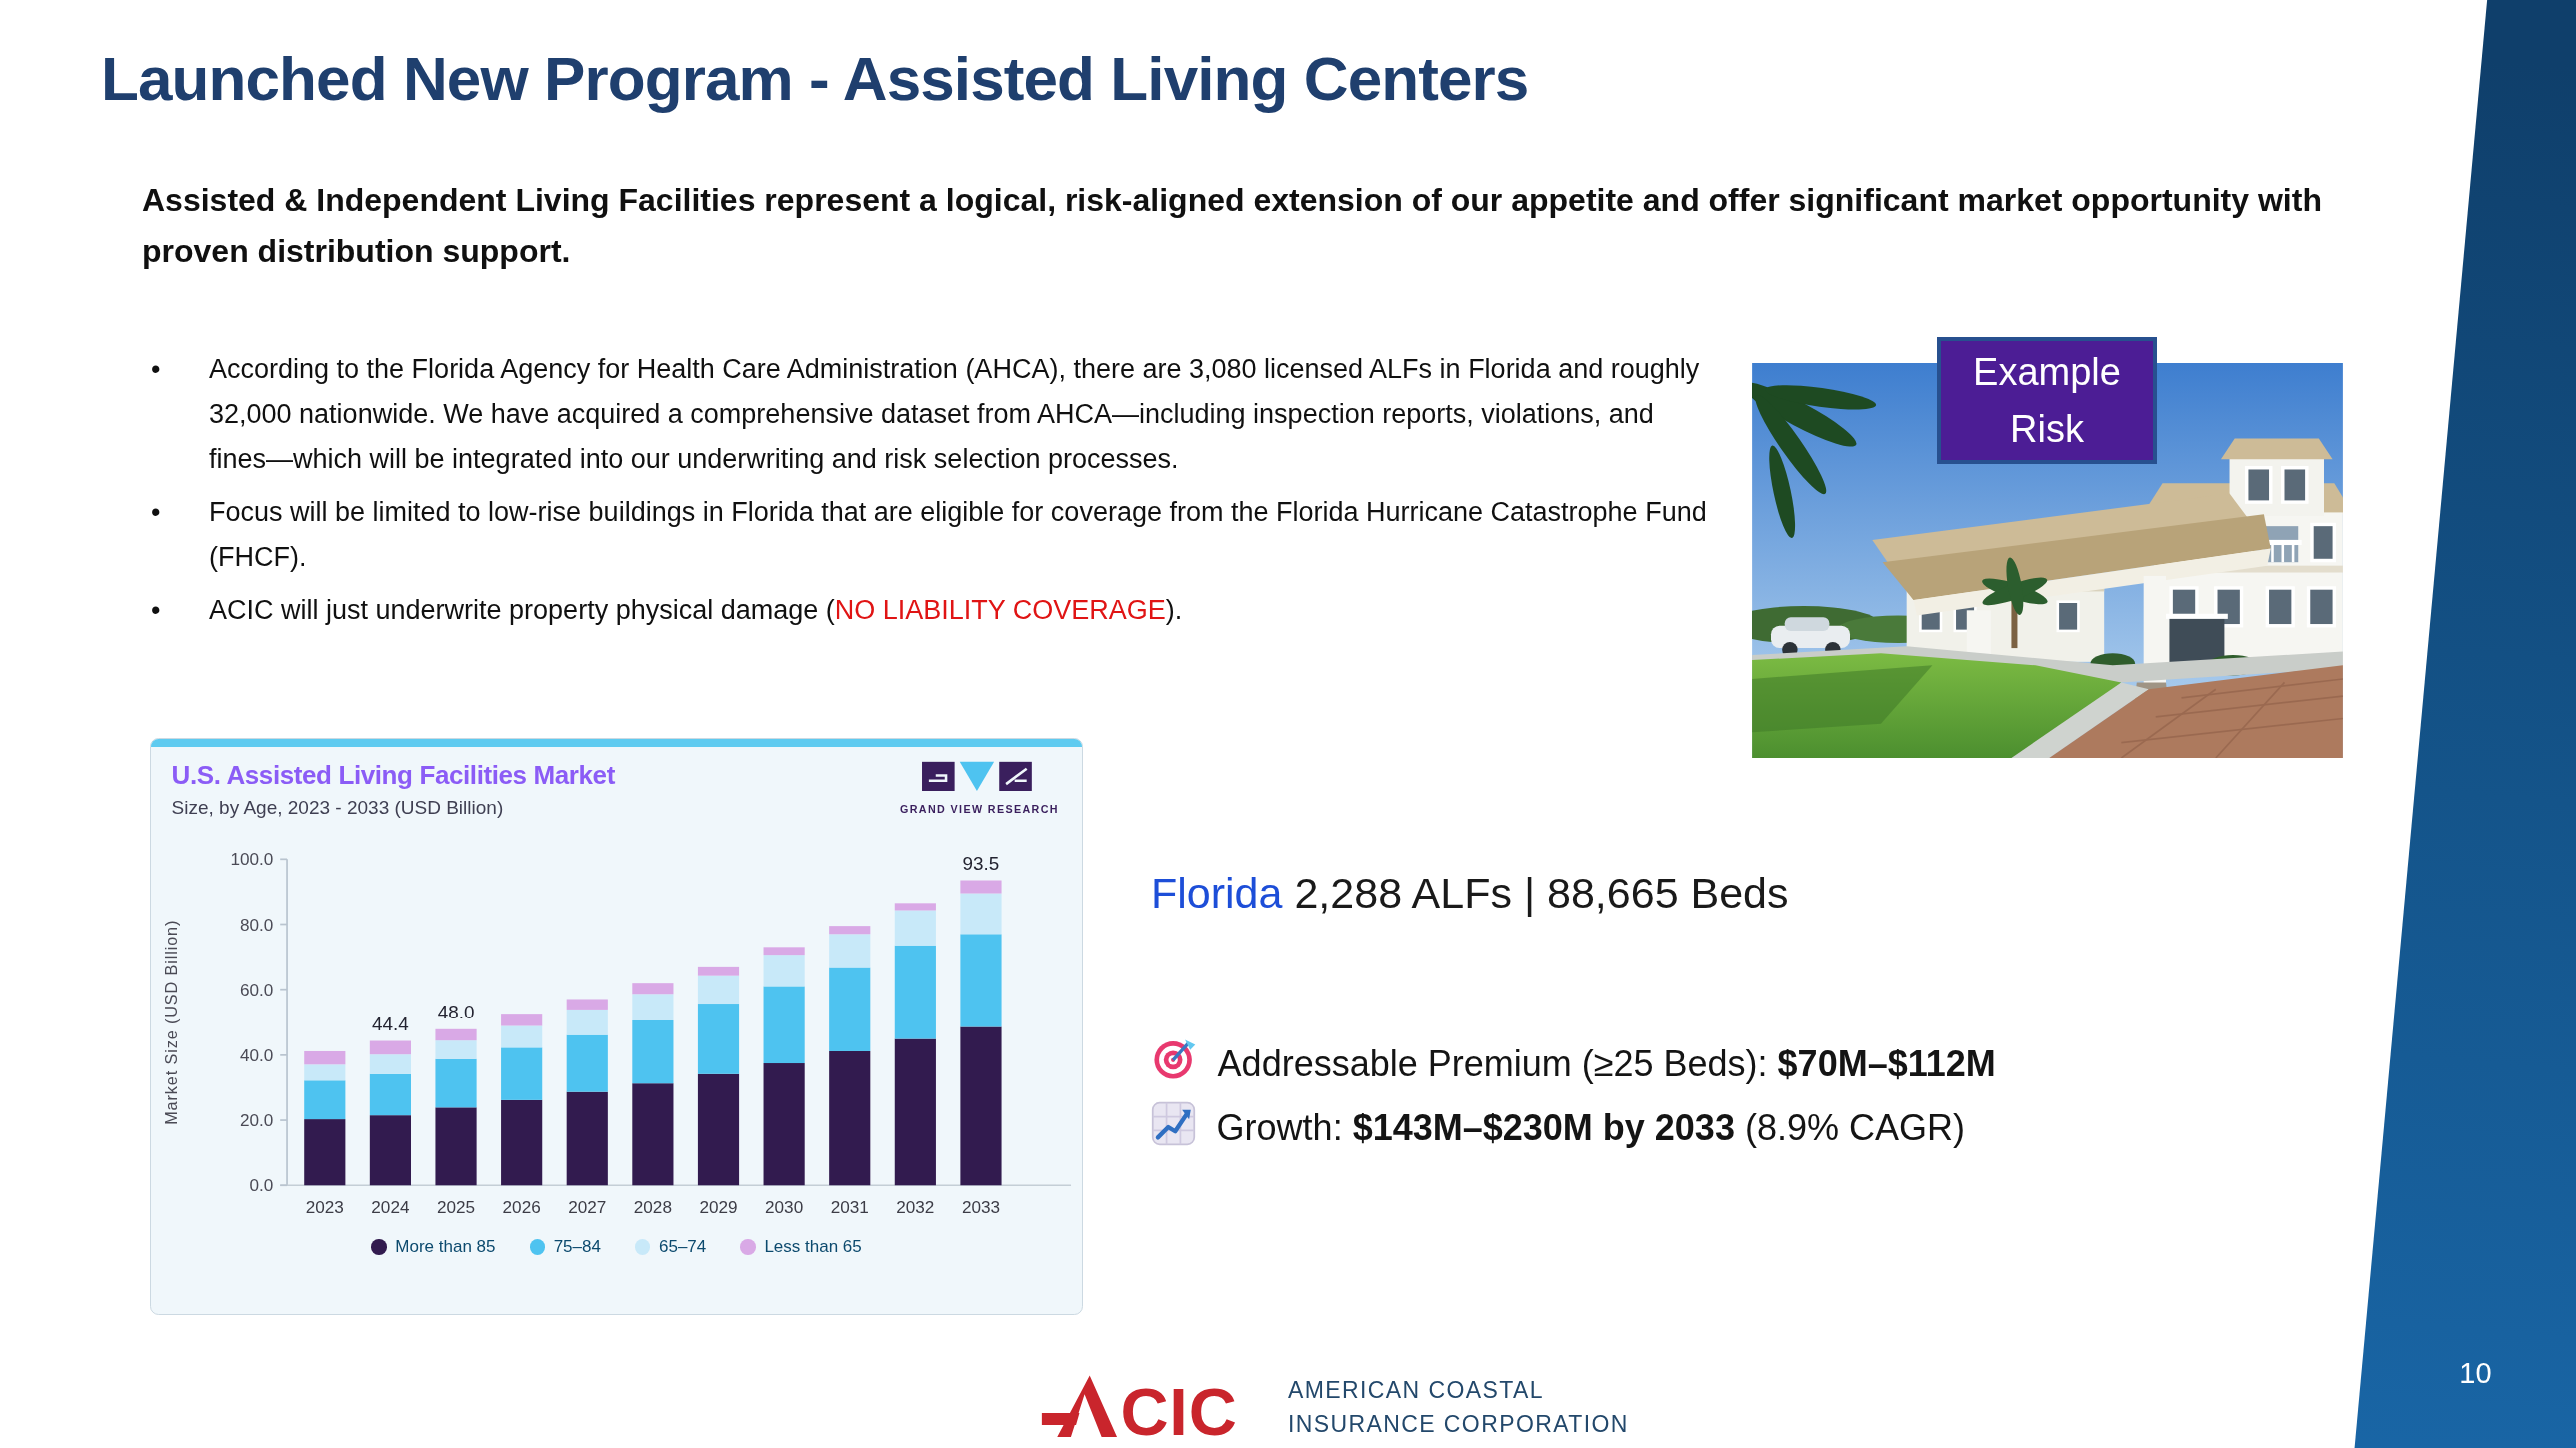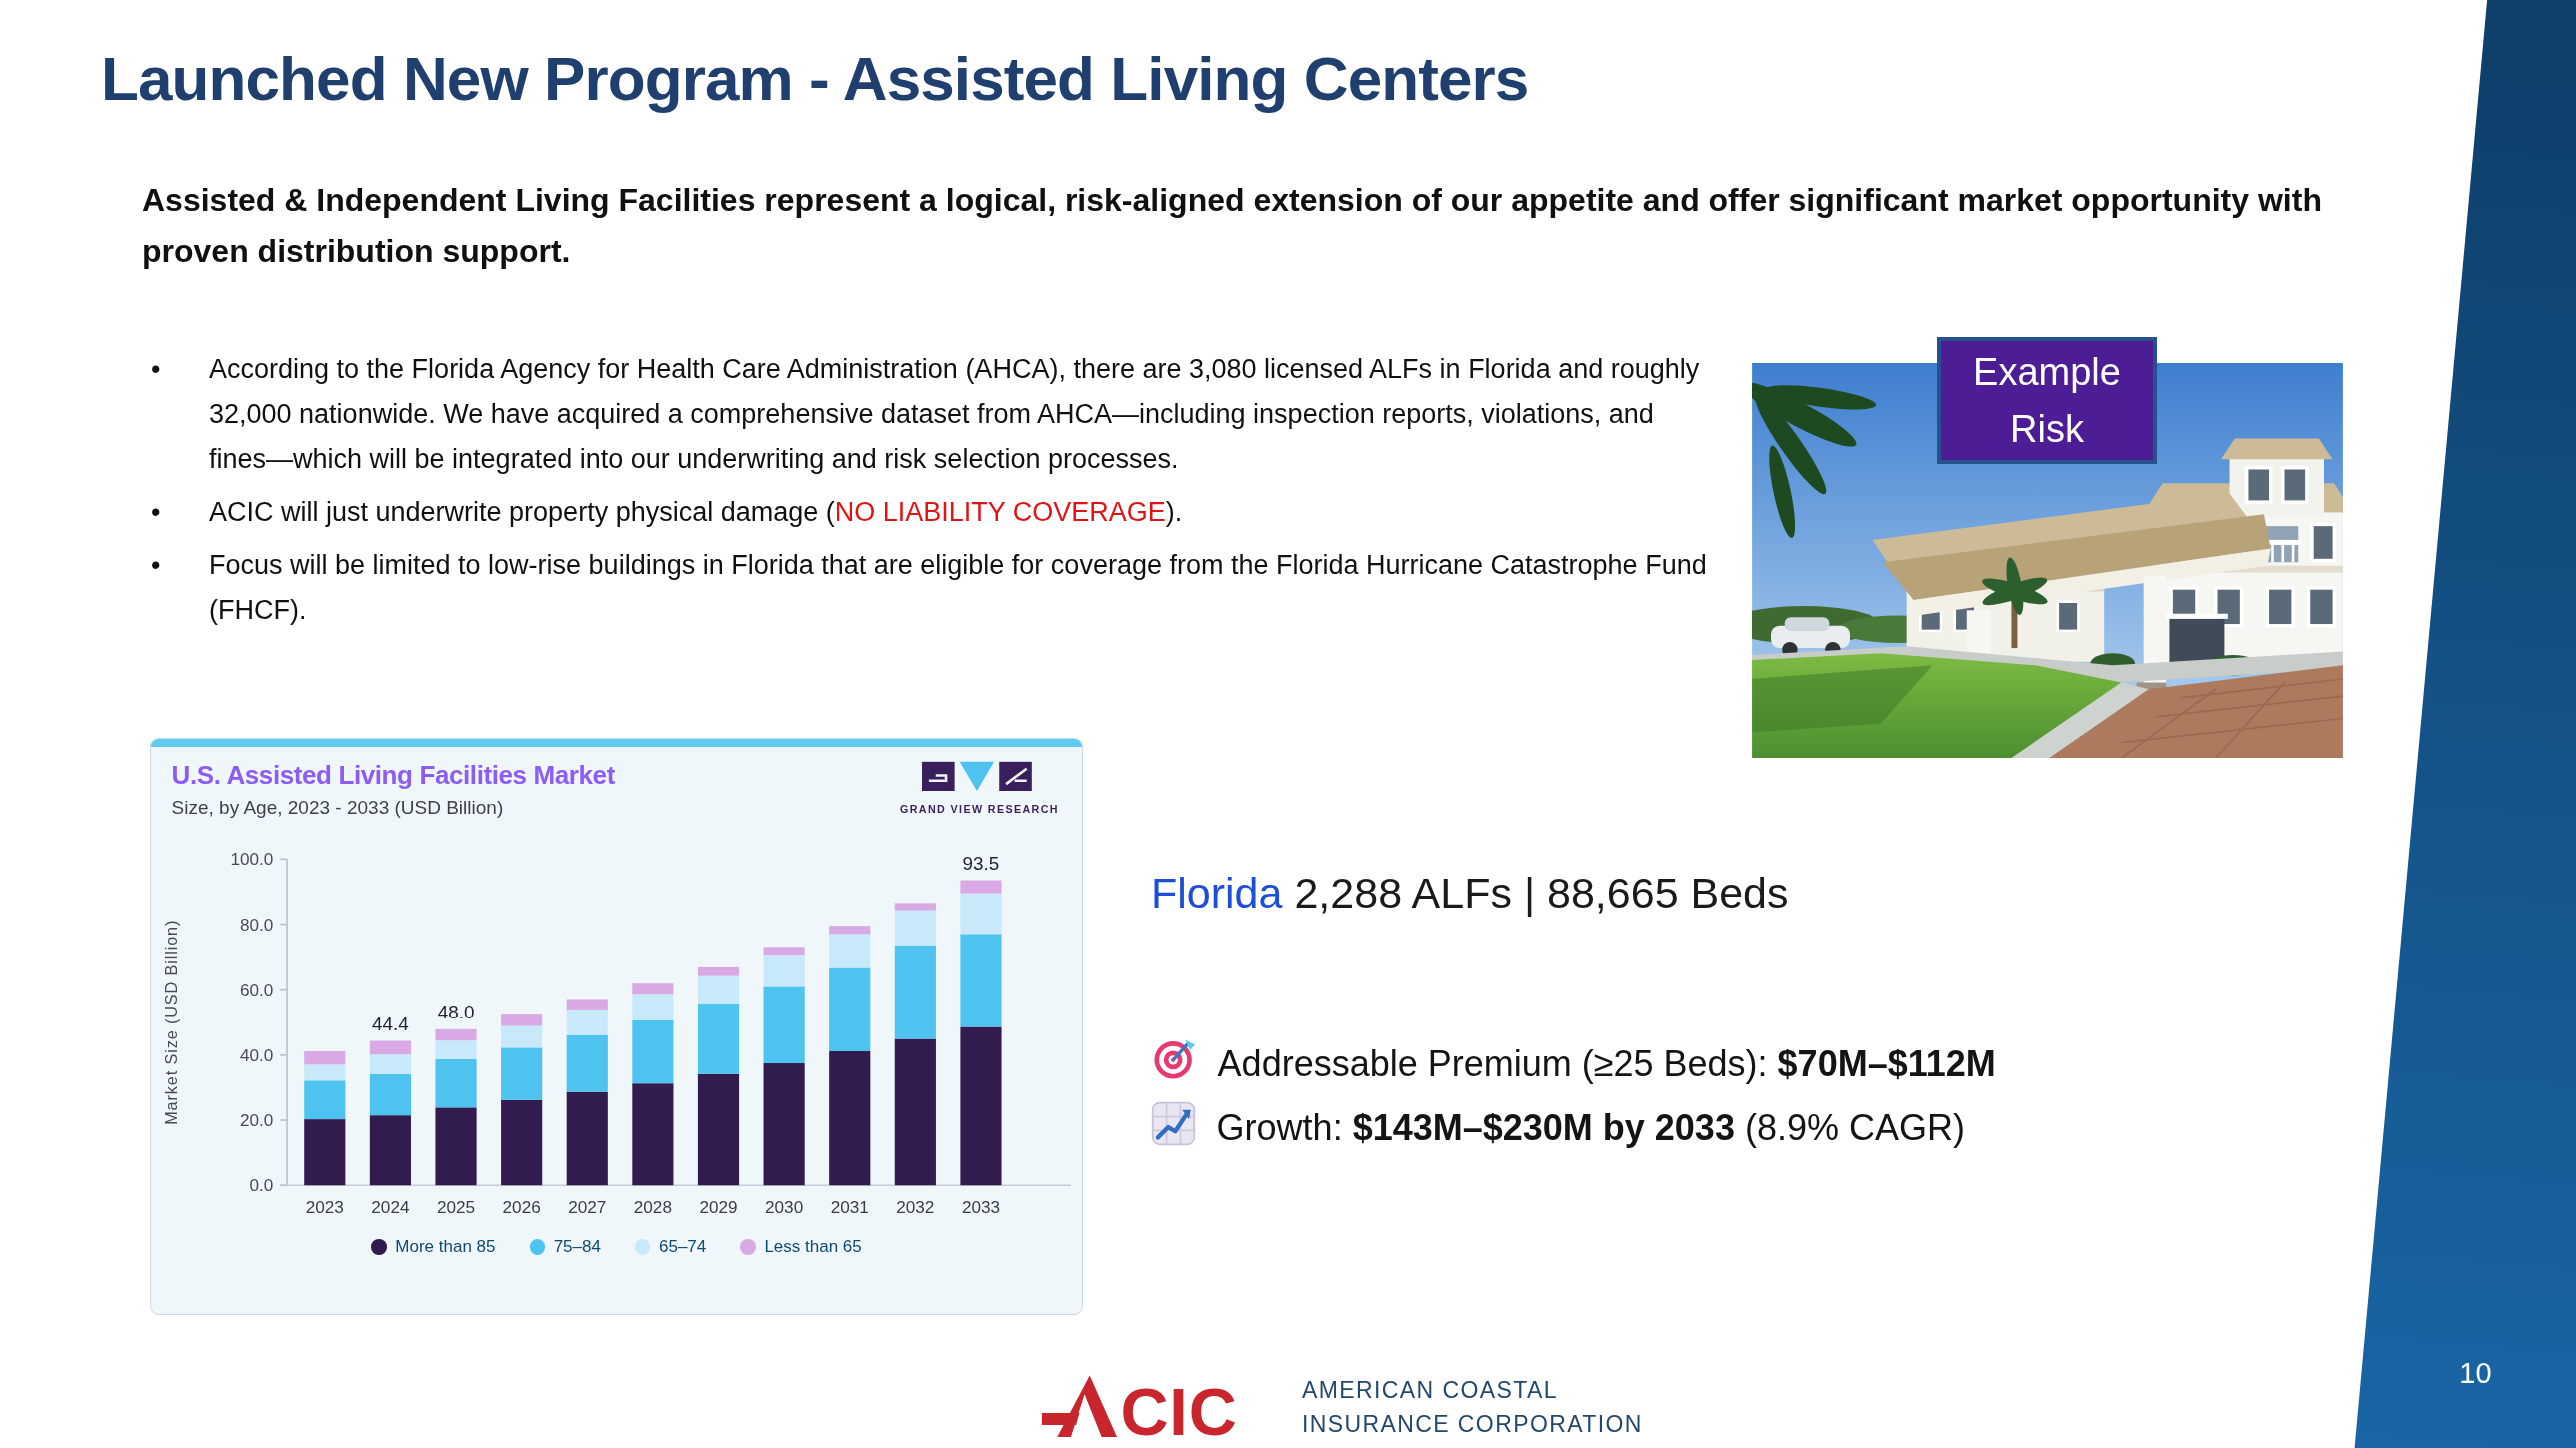--- a/index.html
+++ b/index.html
@@ -62,39 +62,39 @@
   
   .fl-head{position:absolute;left:1151px;top:869px;width:1116px;}
   .fl-head .flb{font-size:43px;font-weight:normal;color:#1d4ed8;}
   .fl-head .flr{font-size:43px;color:#1a1a1a;margin-left:12px;}
   .fl-row{position:absolute;left:1151px;display:flex;align-items:center;gap:20.6px;
     font-size:36px;color:#141414;}
   .fl-row b{font-weight:bold;}
   .row-premium{top:1036px;justify-content:center;}
   .row-growth{top:1101px;}
   
-  .footer{position:absolute;left:1041px;top:1372px;display:flex;align-items:center;gap:27px;z-index:2;}
+  .footer{position:absolute;left:1041px;top:1372px;display:flex;align-items:center;gap:13px;z-index:2;}
   .company{font-size:23px;color:#23486b;letter-spacing:1.4px;line-height:1.5;}
   svg text{font-family:"Liberation Sans",sans-serif;}
 </style>
 </head>
 <body>
 
 <div class="title">Launched New Program - Assisted Living Centers</div>
 <div class="subtitle">Assisted &amp; Independent Living Facilities represent a logical, risk-aligned extension of our appetite and offer significant market opportunity with proven distribution support.</div>
 
 <div class="bullets">
   <div class="li">
     <span>According to the Florida Agency for Health Care Administration (AHCA), there are 3,080 licensed ALFs in Florida and roughly 32,000 nationwide. We have acquired a comprehensive dataset from AHCA—including inspection reports, violations, and fines—which will be integrated into our underwriting and risk selection processes.</span>
   </div>
   <div class="li">
+    <span>Focus will be limited to low-rise buildings in Florida that are eligible for coverage from the Florida Hurricane Catastrophe Fund (FHCF).</span>
+  </div>
+  <div class="li">
     <span>ACIC will just underwrite property physical damage (</span><span class="red">NO LIABILITY COVERAGE</span><span>).</span>
-  </div>
-  <div class="li">
-    <span>Focus will be limited to low-rise buildings in Florida that are eligible for coverage from the Florida Hurricane Catastrophe Fund (FHCF).</span>
   </div>
 </div>
 
 <div class="chart-card">
   <div class="chart-strip"></div>
   <div class="chart-head">
     <div>
       <div class="chart-title">U.S. Assisted Living Facilities Market</div>
       <div class="chart-sub">Size, by Age, 2023 - 2033 (USD Billion)</div>
     </div>

